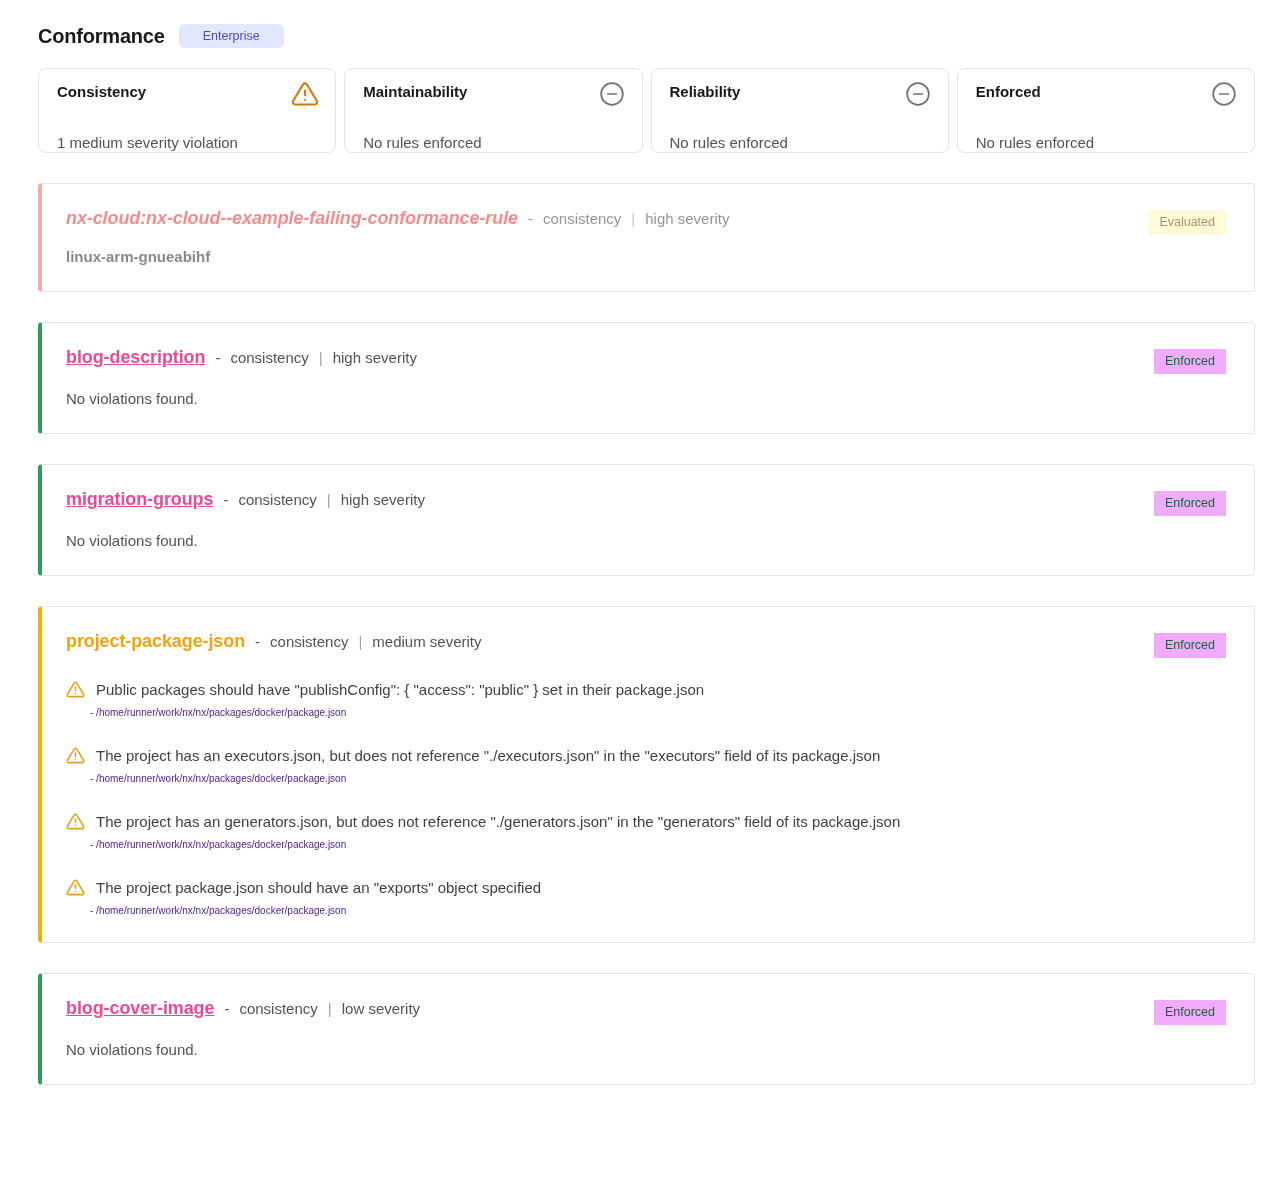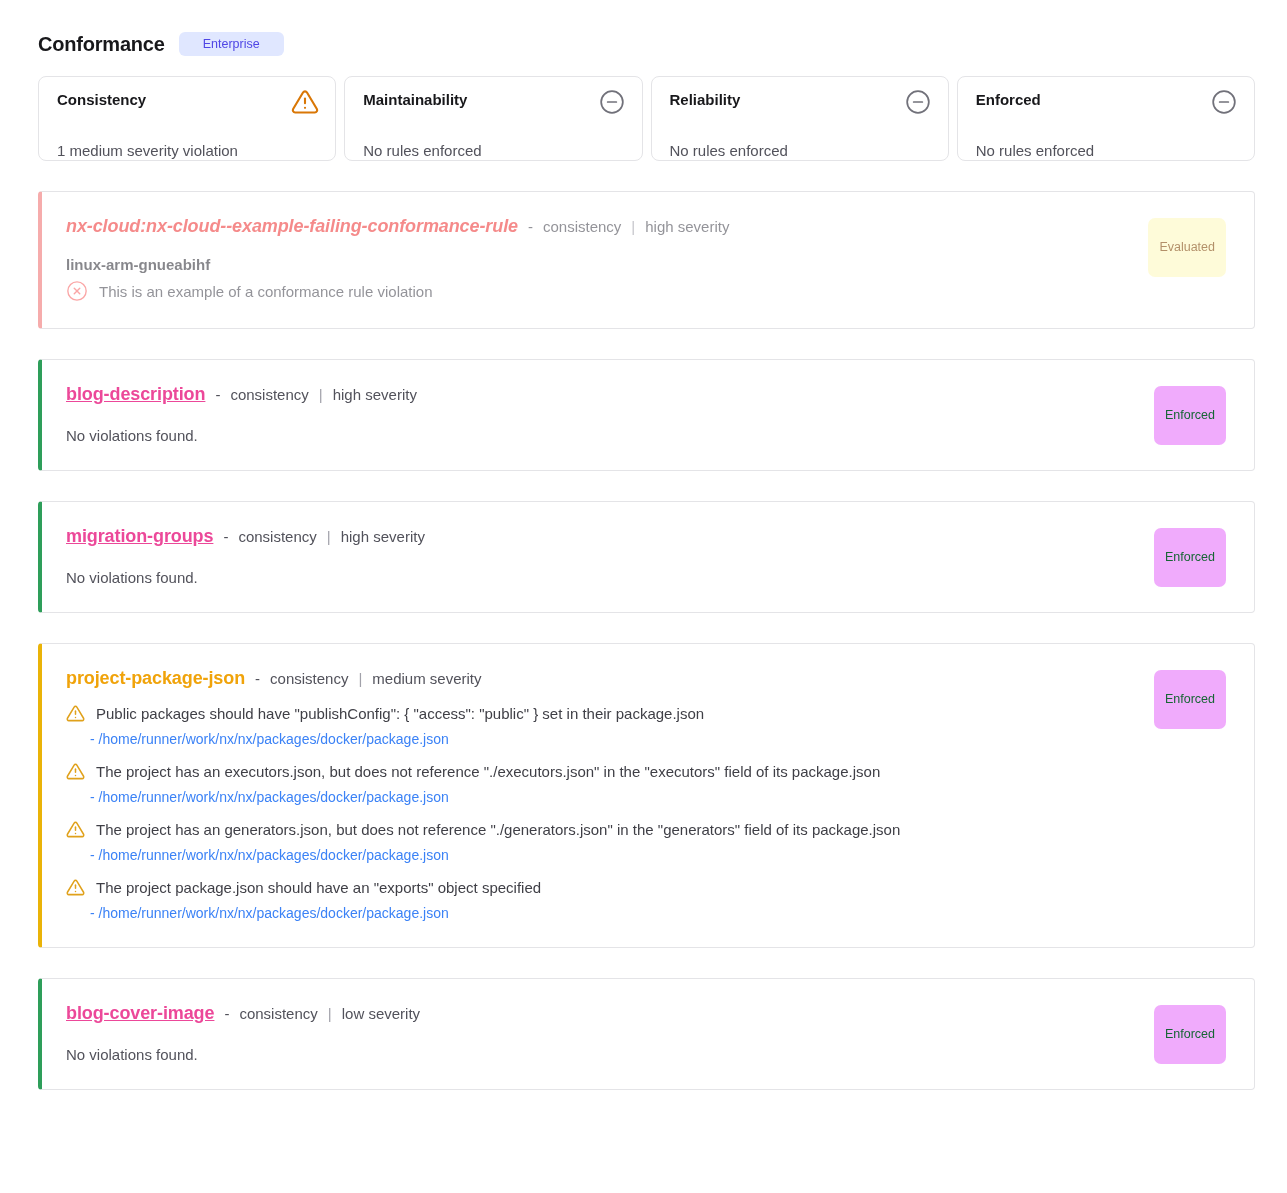--- a/index.html
+++ b/index.html
@@ -6,21 +6,21 @@
   html,body { margin:0; padding:0; background:#ffffff; }
   body {
     width:1287px; height:1193px;
     font-family:"Liberation Sans", sans-serif;
     color:#18181b;
     overflow:hidden;
   }
   .page { padding:24px 32px 0 38px; }
 
   
-  .page-header { display:flex; align-items:center; gap:14px;margin-top:8px; }
+  .page-header { display:flex; align-items:center; gap:14px; }
   .page-title { margin:0; font-size:20px; font-weight:700; letter-spacing:-0.2px; color:#18181b; }
   .enterprise-badge {
     background:#e0e7ff; color:#4f46e5; font-size:12.5px; font-weight:500;
     padding:4px 24px; border-radius:6px; line-height:1.3;
   }
 
   
   .summary-grid { display:grid; grid-template-columns:repeat(4,1fr); gap:8px; margin-top:20px; }
   .summary-card {
     position:relative; height:85px; background:#fff;
@@ -45,33 +45,33 @@
   .rule-name { margin:0; font-size:18px; font-weight:700; letter-spacing:-0.1px; }
   .state-fail .rule-name { color:#ef4444;font-style:italic; }
   .state-pass .rule-name { color:#ec4899;text-decoration:underline; }
   .state-warn .rule-name { color:#f0a30a; }
   .meta-dash { font-size:15px; color:#52525b; }
   .meta-text { font-size:15px; color:#52525b; }
   .meta-pipe { font-size:15px; color:#a1a1aa; }
 
   .badge {
     position:absolute; top:26px; right:28px;
-    font-size:12.5px; padding:21px 11px; border-radius:7px; line-height:1.3;
+    font-size:12.5px; padding:4px 11px; border-radius:0; line-height:1.3;
   }
   .badge-enforced  { background:#f0abfc; color:#166534; }
   .badge-evaluated { background:#fef9c3; color:#854d0e; }
 
   .project-name { margin-top:19px; font-size:15px; font-weight:700; color:#3f3f46; }
   .no-violations { margin-top:22px; font-size:15px; color:#52525b; }
 
   .violation-row { margin-top:7px; display:flex; align-items:center; gap:11px; font-size:15px; color:#52525b; }
 
-  .violation-item { margin-top:15px; }
+  .violation-item { margin-top:28px; }
   .violation-msg { display:flex; align-items:center; gap:11px; font-size:15px; color:#3f3f46; }
-  .violation-path { margin:8px 0 0 24px; font-size:14px; color:#3b82f6; }
+  .violation-path { margin:8px 0 0 24px; font-size:10px; color:#4c1d95; }
 
   .icon-svg { display:block; flex:none; }
 </style>
 </head>
 <body>
 
 <div class="page">
 
   <div class="page-header">
     <h1 class="page-title">Conformance</h1>
@@ -130,30 +130,20 @@
     <div class="rule-inner">
       <div class="rule-head">
         <h2 class="rule-name">nx-cloud:nx-cloud--example-failing-conformance-rule</h2>
         <span class="meta-dash">-</span>
         <span class="meta-text">consistency</span>
         <span class="meta-pipe">|</span>
         <span class="meta-text">high severity</span>
       </div>
       <span class="badge badge-evaluated">Evaluated</span>
       <div class="project-name">linux-arm-gnueabihf</div>
-      <div class="violation-row">
-        <span>
-          <svg class="icon-svg" width="22" height="22" viewBox="0 0 24 24" fill="none" stroke="#f87171" stroke-width="1.5" stroke-linecap="round">
-            <circle cx="12" cy="12" r="10"></circle>
-              <line x1="15" y1="9" x2="9" y2="15"></line>
-              <line x1="9" y1="9" x2="15" y2="15"></line>
-          </svg>
-        </span>
-        <span>This is an example of a conformance rule violation</span>
-      </div>
     </div>
   </section>
 
   <section class="rule-card state-pass">
     <div class="rule-inner">
       <div class="rule-head">
         <h2 class="rule-name">blog-description</h2>
         <span class="meta-dash">-</span>
         <span class="meta-text">consistency</span>
         <span class="meta-pipe">|</span>

